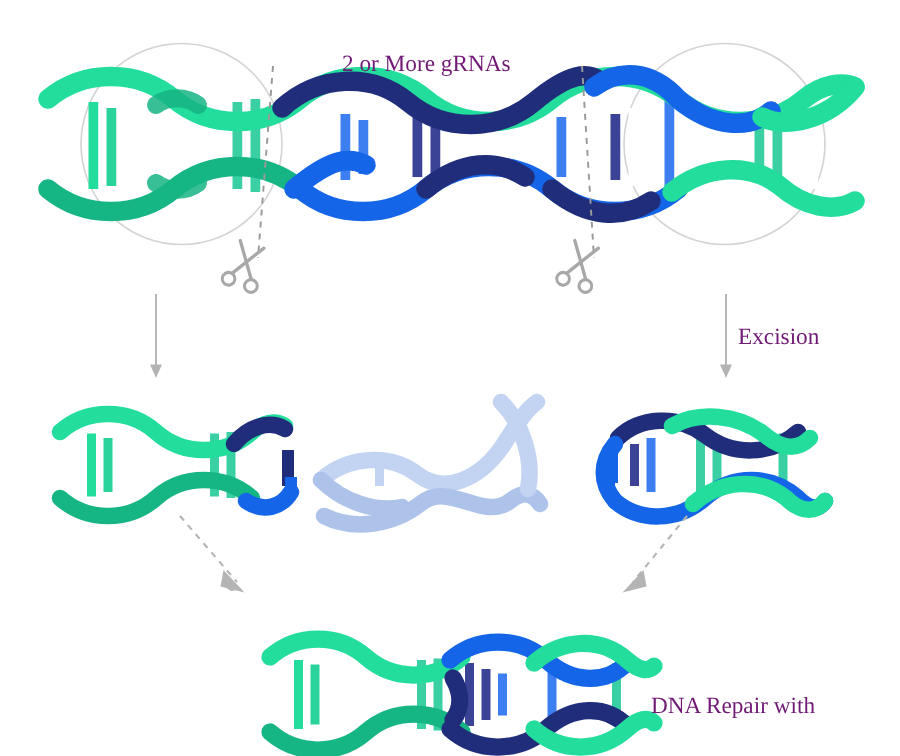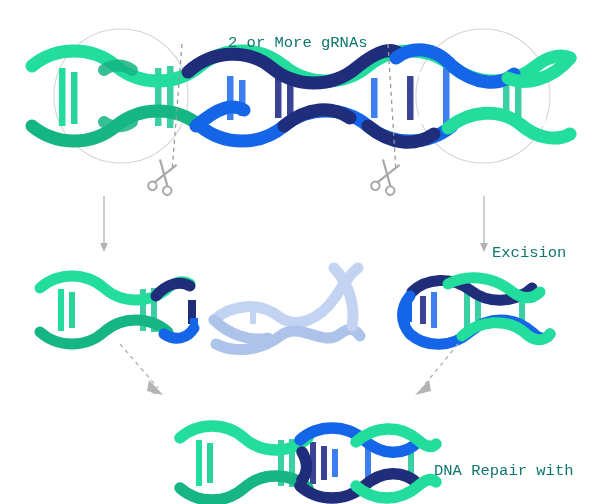--- a/index.html
+++ b/index.html
@@ -20,35 +20,34 @@
   }
   #stage svg.layer {
     position: absolute;
     left: 0;
     top: 0;
     width: 600px;
     height: 504px;
   }
   .label {
     position: absolute;
-    color: #0f766e;
-    font-family: Liberation Mono, monospace;
+    color: #701a75;
+    font-family: Liberation Serif, serif;
     white-space: pre;
     line-height: 1.22;
   }
   #label-grnas {
     left: 228px;
     top: 34px;
     font-size: 15.5px;
   }
   #label-excision {
     left: 492px;
     top: 216px;
     font-size: 15.5px;
-    margin-top: 28px;
   }
   #label-nhej {
     left: 434px;
     top: 424px;
     font-size: 15.5px;
   }
   #label-nhej span { display: block; }
 </style>
 </head>
 <body>

